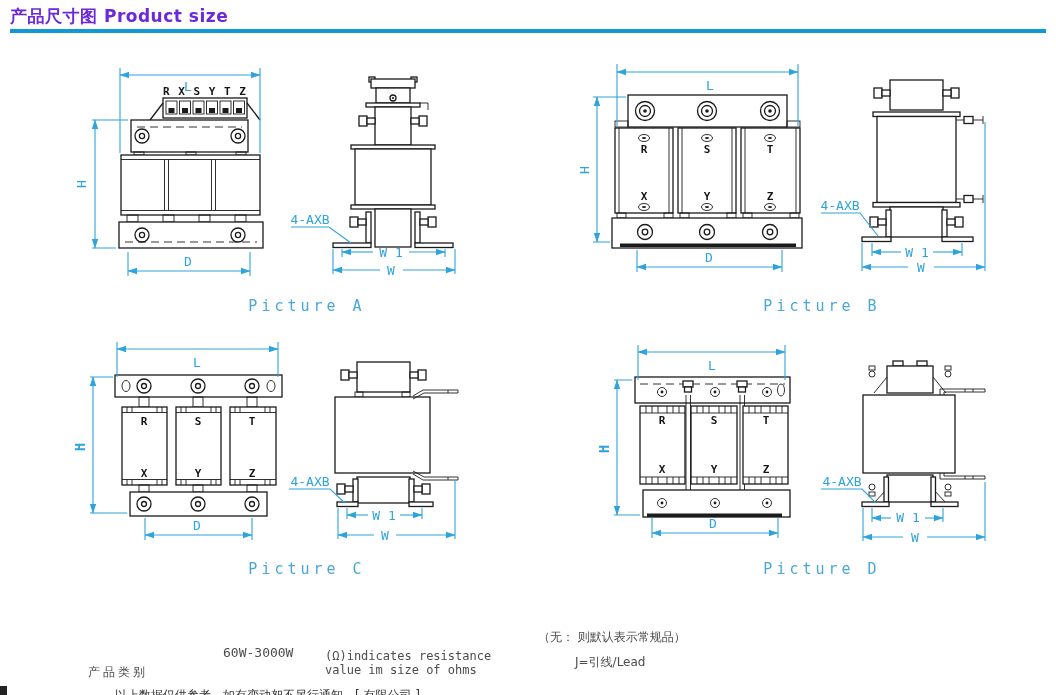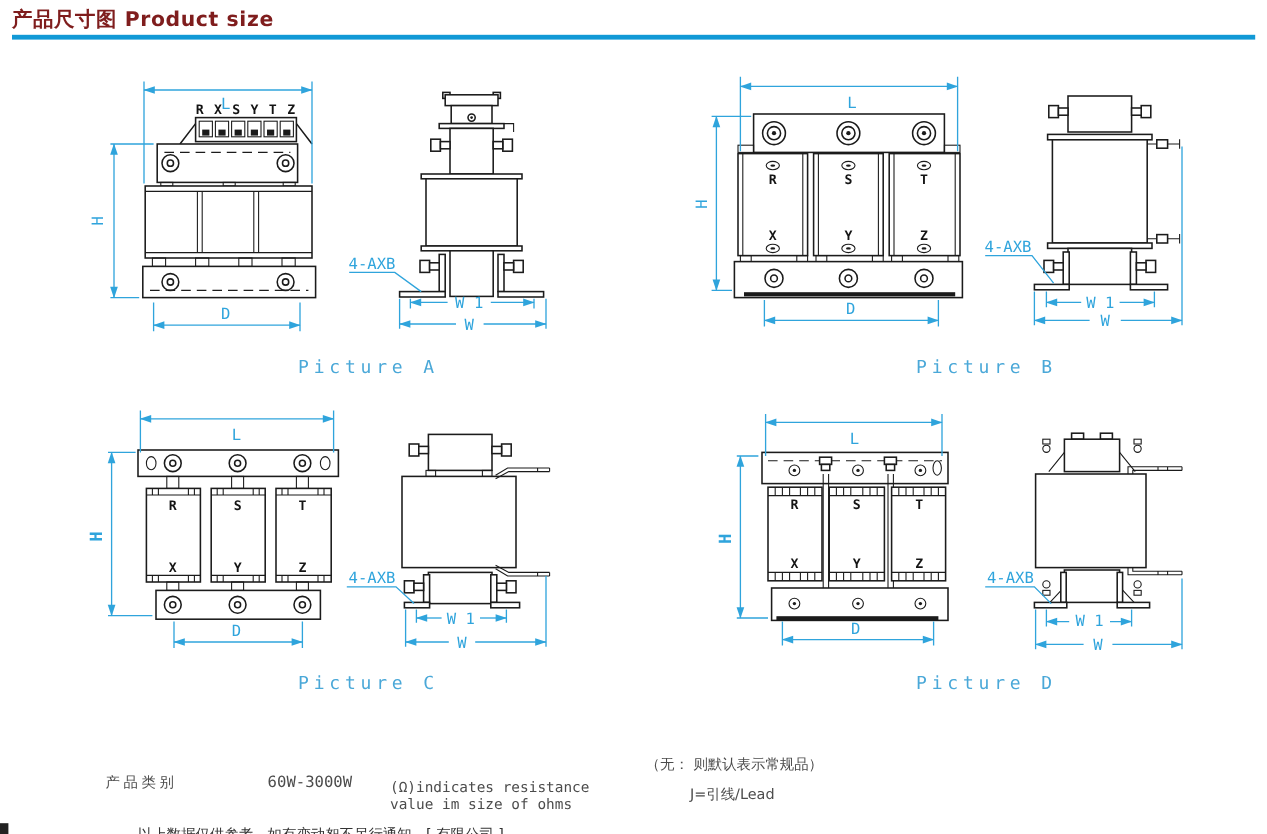--- a/index.html
+++ b/index.html
@@ -1,18 +1,18 @@
 <!DOCTYPE html>
 <html><head>
 <meta charset="utf-8">
 <style>
   html,body{margin:0;padding:0}
   body{width:1056px;height:695px;background:#fff;overflow:hidden;position:relative;
        font-family:"DejaVu Sans","Liberation Sans",sans-serif}
-  .title{position:absolute;left:10px;top:5px;font-size:17px;font-weight:bold;color:#7f1d1d;
+  .title{position:absolute;left:10px;top:5px;font-size:17px;font-weight:bold;color:#6d28d9;
          letter-spacing:.5px;white-space:pre}
   .rule{position:absolute;left:10px;top:29px;width:1036px;height:4px;background:#1199d6}
   svg.drawing{position:absolute;left:0;top:0}
   
   .ln  {fill:none;stroke:#1b1b1b;stroke-width:1.3}
   .lnw {fill:#fff;stroke:#1b1b1b;stroke-width:1.3}
   .lnt {fill:none;stroke:#1b1b1b;stroke-width:.9}
   .fil {fill:#1b1b1b;stroke:none}
   .dsh {stroke-dasharray:8 5}
   .dim {fill:none;stroke:#2fa4dc;stroke-width:1.1}
@@ -533,20 +533,20 @@
       </g>
       <g>
         <text x="842" y="486" class="dimt">4-AXB</text>
         <path class="dim" d="M821,489 H862 L876,503"></path>
       </g>
     </g>
     <text x="822" y="574" class="cap">Picture D</text>
   </g>
 </svg>
 
-<div class="ft" style="left:88px;top:644px;letter-spacing:3px;font-family:Liberation Serif, serif">产品类别</div>
+<div class="ft" style="left:88px;top:664px;letter-spacing:3px;font-family:Liberation Serif, serif">产品类别</div>
 <div class="ft" style="left:223px;top:645px;font-size:13px">60W-3000W</div>
 <div class="ft" style="left:325px;top:649px">(Ω)indicates resistance</div>
 <div class="ft" style="left:325px;top:663px">value im size of ohms</div>
 <div class="ft" style="left:575px;top:654px;font-family:'DejaVu Sans',sans-serif">J=引线/Lead</div>
 <div class="ft" style="left:538px;top:629px;font-family:'DejaVu Sans',sans-serif">（无： 则默认表示常规品）</div>
 <div class="ft" style="left:115px;top:687px;color:#333;font-family:'DejaVu Sans',sans-serif">以上数据仅供参考，如有变动恕不另行通知。[ 有限公司 ]</div>
 <div class="logo-mark"></div>
 
 </body></html>

